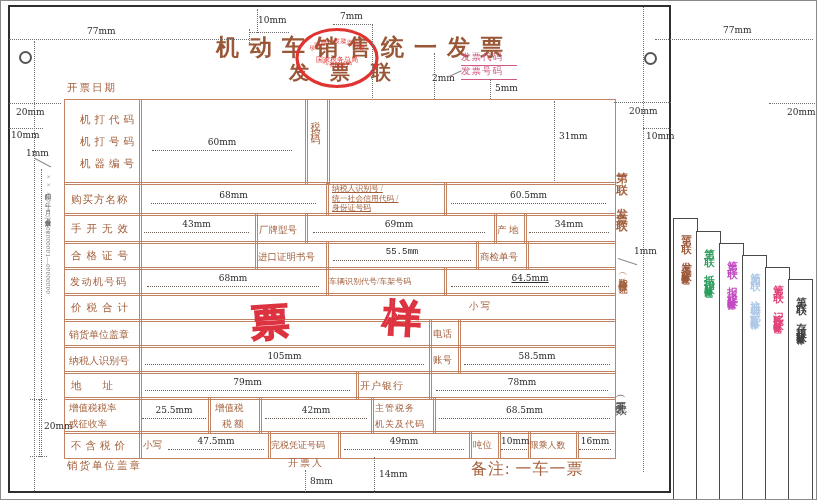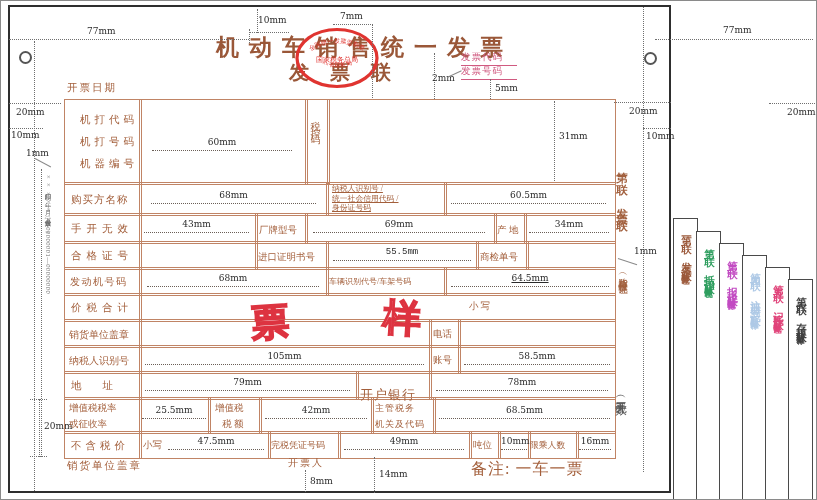--- a/index.html
+++ b/index.html
@@ -183,21 +183,21 @@
     <div class="ms" style="left:144px;top:350px;width:279px;"><span>105mm</span></div>
     <div class="lb" style="left:432px;top:353px;font-size:9.5px;">账号</div>
     <div class="ms" style="left:463px;top:350px;width:146px;"><span>58.5mm</span></div>
 
     <div class="cell" style="left:63px;top:370px;width:76px;height:27px;"></div>
     <div class="cell" style="left:138px;top:370px;width:218px;height:27px;"></div>
     <div class="cell" style="left:355px;top:370px;width:74px;height:27px;"></div>
     <div class="cell" style="left:428px;top:370px;width:185px;height:27px;"></div>
     <div class="lb" style="left:70px;top:378px;font-size:10.5px;">地　　址</div>
     <div class="ms" style="left:144px;top:376px;width:205px;"><span>79mm</span></div>
-    <div class="lb" style="left:359px;top:378px;font-size:13px;letter-spacing:1px;margin-top:8px;">开户银行</div>
+    <div class="lb" style="left:359px;top:378px;font-size:10px;letter-spacing:1px;">开户银行</div>
     <div class="ms" style="left:435px;top:376px;width:172px;"><span>78mm</span></div>
 
     <div class="cell" style="left:63px;top:396px;width:76px;height:35px;"></div>
     <div class="cell" style="left:138px;top:396px;width:70px;height:35px;"></div>
     <div class="cell" style="left:207px;top:396px;width:52px;height:35px;"></div>
     <div class="cell" style="left:258px;top:396px;width:113px;height:35px;"></div>
     <div class="cell" style="left:370px;top:396px;width:63px;height:35px;"></div>
     <div class="cell" style="left:432px;top:396px;width:181px;height:35px;"></div>
     <div class="lb" style="left:68px;top:399px;font-size:9.5px;line-height:16px;">增值税税率
 或征收率</div>

